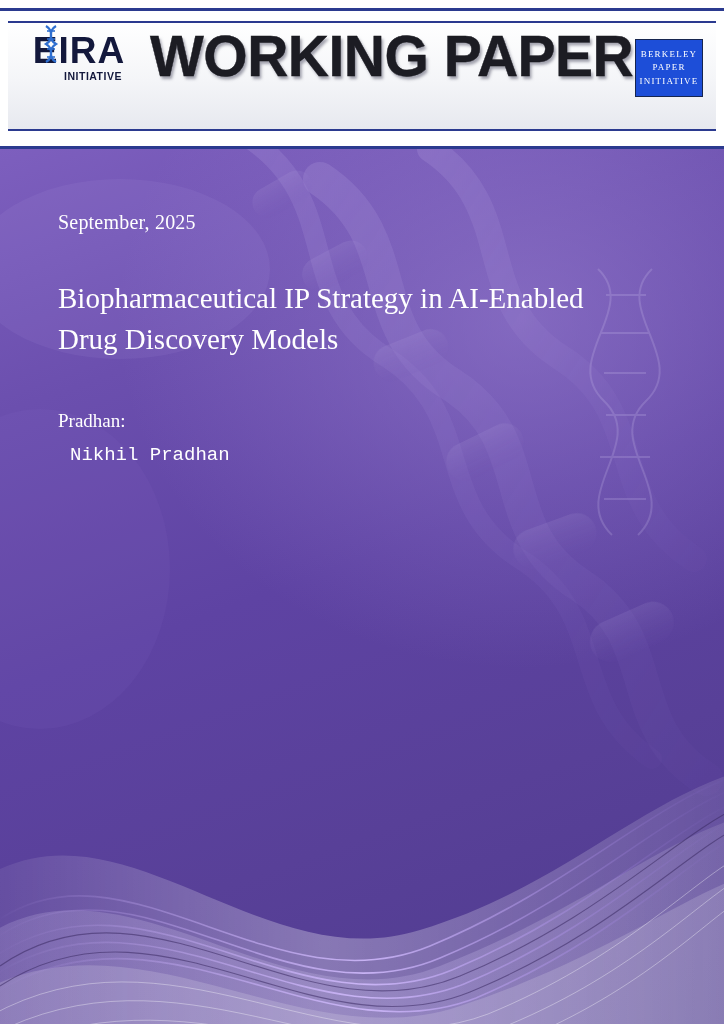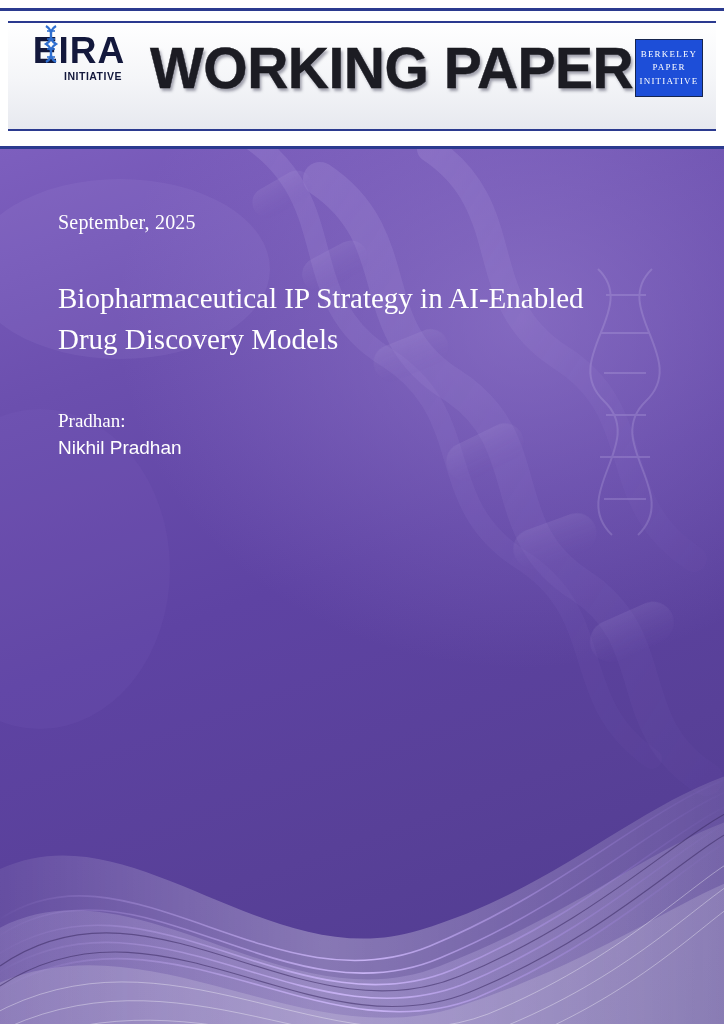--- a/index.html
+++ b/index.html
@@ -89,21 +89,21 @@
     letter-spacing: 0.5px;
     color: #13183c;
     margin-top: 1px;
     margin-left: 28px;
   }
 
   
   .wp-title {
     position: absolute;
     left: 150px;
-    top: 40px;
+    top: 28px;
     width: 440px;
     text-align: center;
     font-family: "Liberation Sans", sans-serif;
     font-weight: bold;
     font-size: 57px;
     letter-spacing: -0.5px;
     color: #1c1c23;
     line-height: 1;
     text-shadow: 2px 3px 3px rgba(90,90,110,0.55);
     -webkit-text-stroke: 0.4px #15151b;
@@ -182,24 +182,24 @@
     margin: 0 0 50px 0;
     max-width: 570px;
   }
   .cover-author-label {
     font-family: "Liberation Serif", serif;
     font-size: 19px;
     color: #ffffff;
     margin: 0 0 5px 0;
   }
   .cover-author-name {
-    font-family: Liberation Sans, sans-serif;
+    font-family: Liberation Mono, monospace;
     font-size: 19px;
     color: #ffffff;
-    margin: 0;
+    margin: 12px;
   }
 </style>
 </head>
 <body>
 
 <div class="page">
 
   <div class="header-band">
     <div class="header-rule-top"></div>
     <div class="header-inner"></div>

